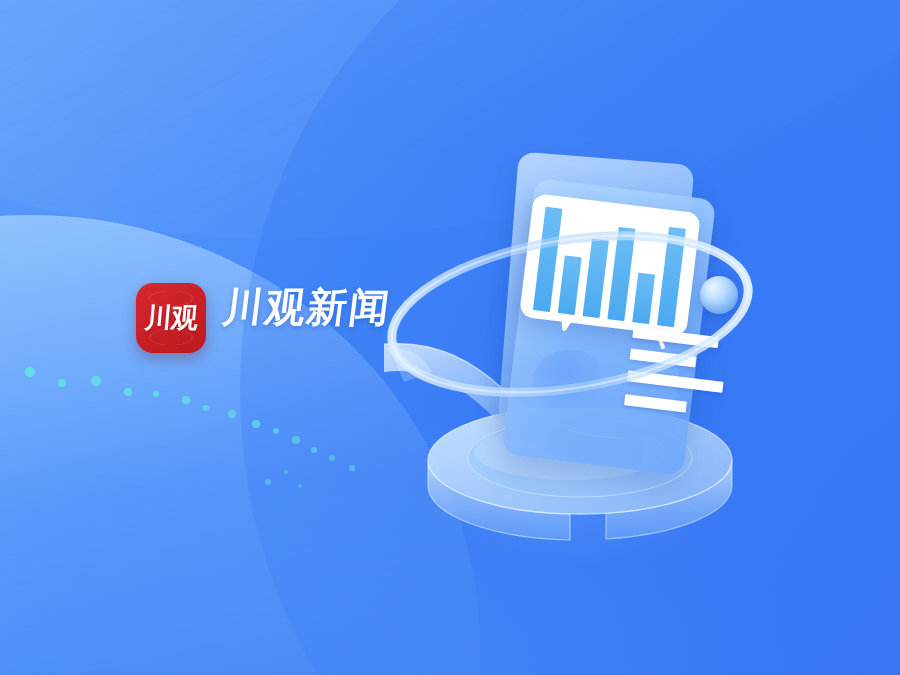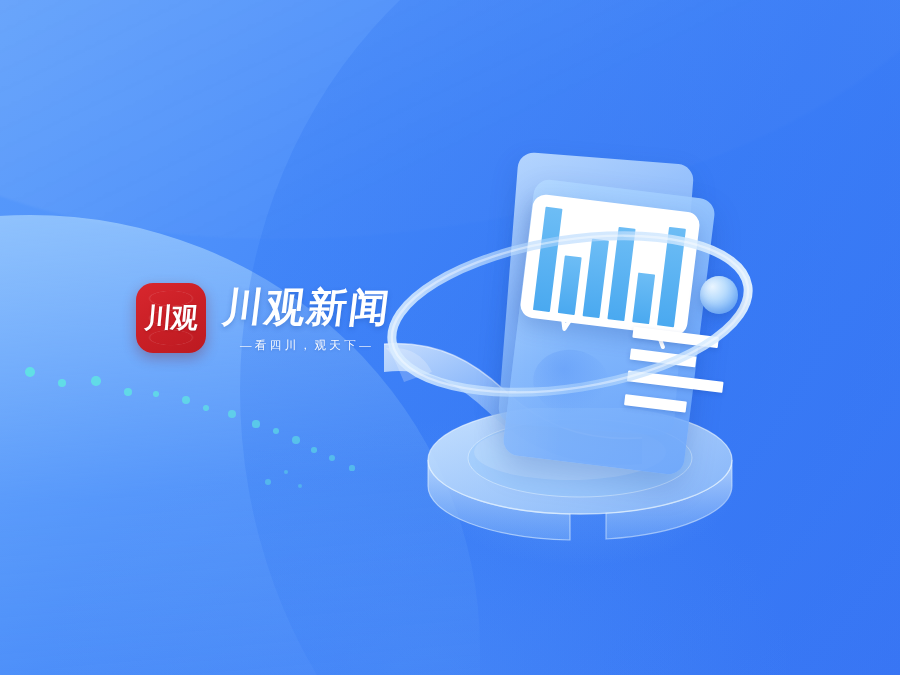--- a/index.html
+++ b/index.html
@@ -171,21 +171,20 @@
 
   <div id="logo-block">
 
     <div id="logo-mark">
       <div id="logo-mark-pattern"></div>
       <div id="logo-mark-text">川观</div>
     </div>
 
     <div id="logo-text-col">
       <div id="wordmark">川观新闻</div>
-      <div id="tagline">—看四川，观天下—</div>
     </div>
 
   </div>
 
   <div id="illustration">
 
     <div class="ill" id="illustration-glow"></div>
 
     <svg class="ill" id="base" viewBox="0 0 320 148">
       <defs>

